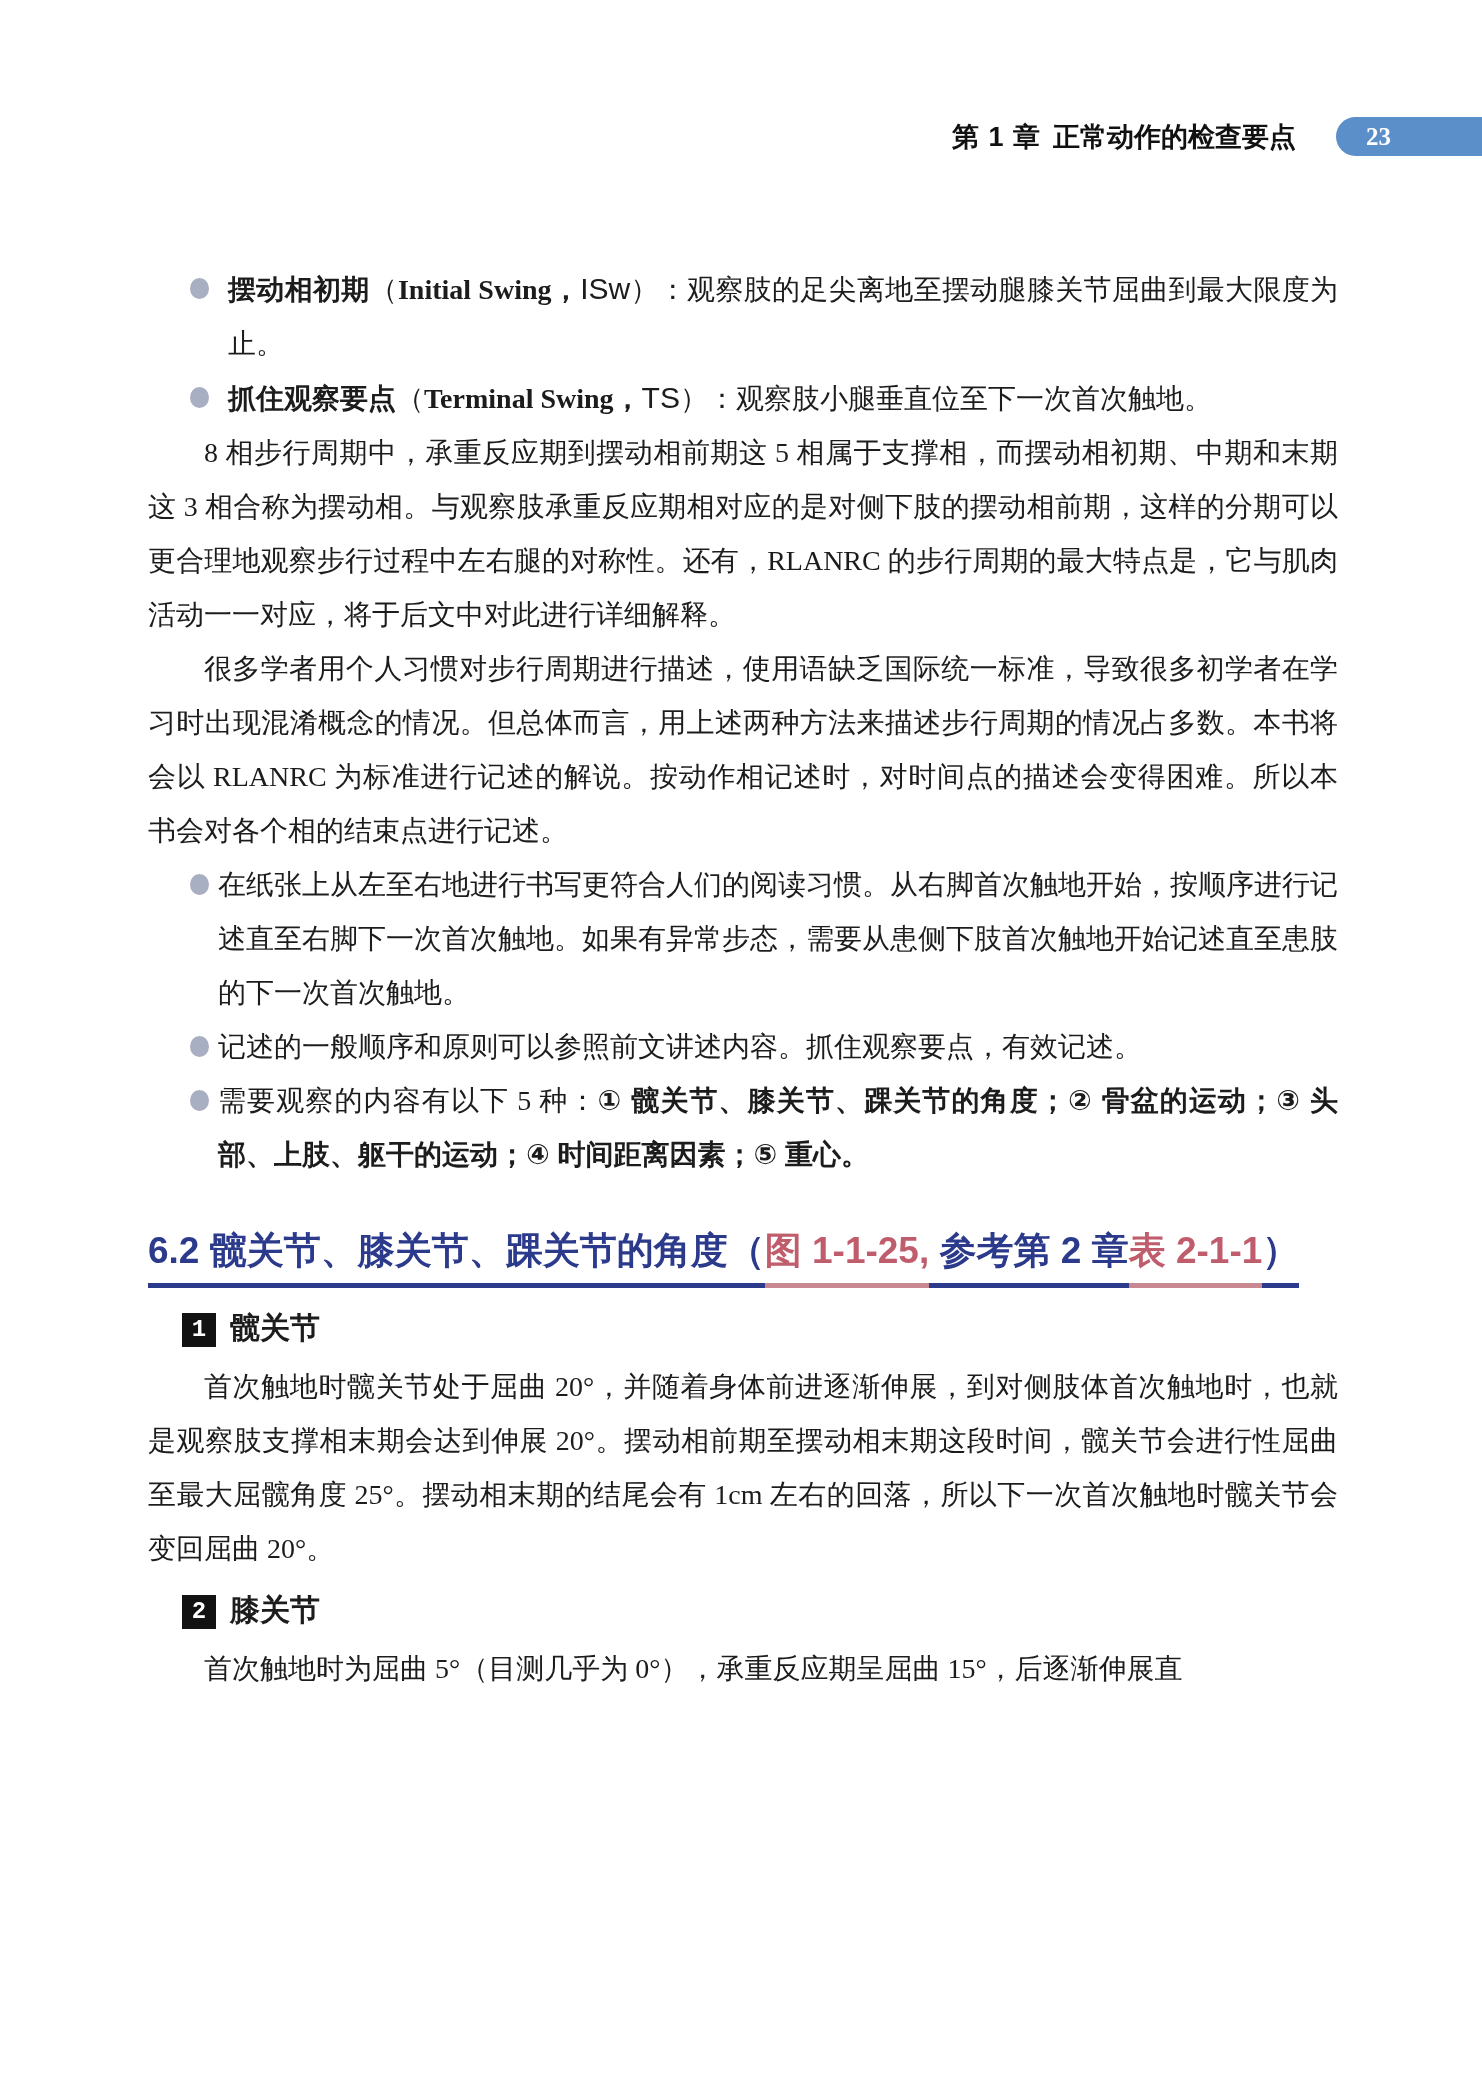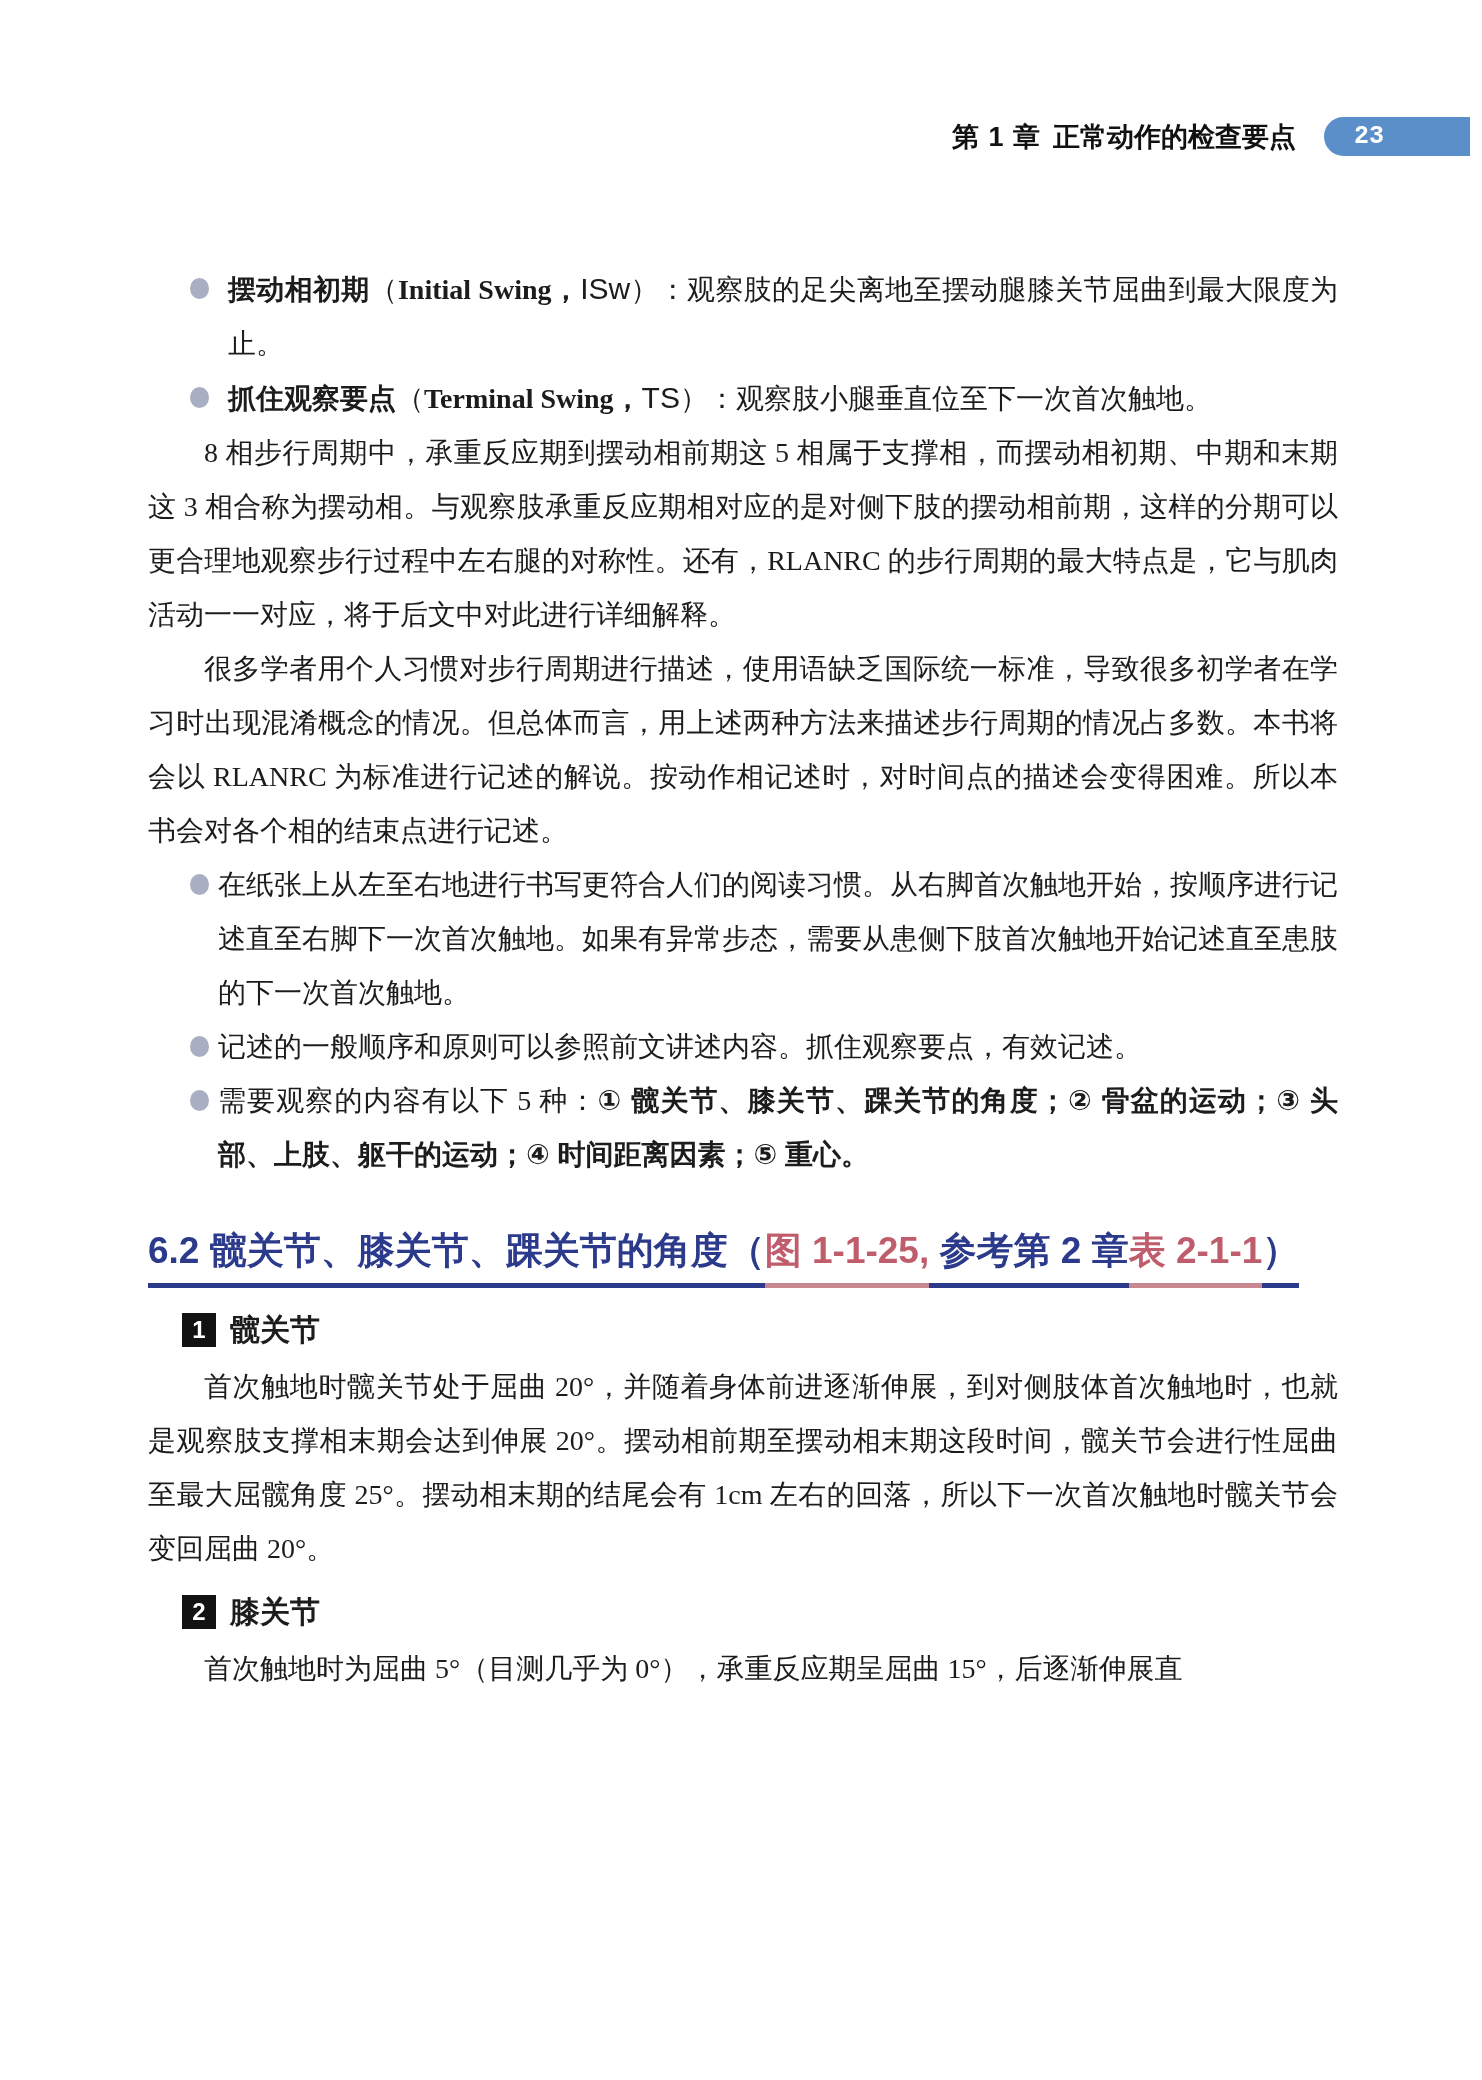--- a/index.html
+++ b/index.html
@@ -20,26 +20,26 @@
     padding-right:186px;
     font-family:"Liberation Sans","DejaVu Sans",sans-serif;
     font-weight:bold;
     font-size:27px;
     line-height:42px;
     color:#111;
   }
   .hdr .chap{margin-right:12px;letter-spacing:1px;}
   .page-badge{
     position:absolute;
-    right:12px;top:1px;
+    right:0;top:1px;
     width:146px;height:39px;
     background:#5b8fca;
     border-radius:20px 0 0 20px;
     color:#fff;
-    font-family:Liberation Mono, monospace;
+    font-family:Liberation Serif, serif;
     font-weight:bold;
     font-size:25px;
     line-height:39px;
     text-align:left;
     padding-left:0;
   }
   .page-badge span{margin-left:30px;}
   
   .main{
     margin:104px 144px 0 148px; 
@@ -94,21 +94,21 @@
     text-align:left;
     text-indent:0;
     white-space:nowrap;
   }
   .sec62 span{padding-bottom:12px;border-bottom:5px solid #2c3a8c;}
   .sec62 .navy{color:#2c3a8c;border-bottom-color:#2c3a8c;}
   .sec62 .red{color:#c05d6c;border-bottom-color:#c98791;}
   
   .subsec-title{
     margin:34px 0 8px 34px;
-    font-family:Liberation Sans, sans-serif;
+    font-family:Liberation Mono, monospace;
     font-weight:bold;
     font-size:30px;
     line-height:44px;
     text-align:left;
   }
   .numbadge{
     display:inline-block;
     width:34px;height:34px;
     background:#121212;
     color:#ffffff;

